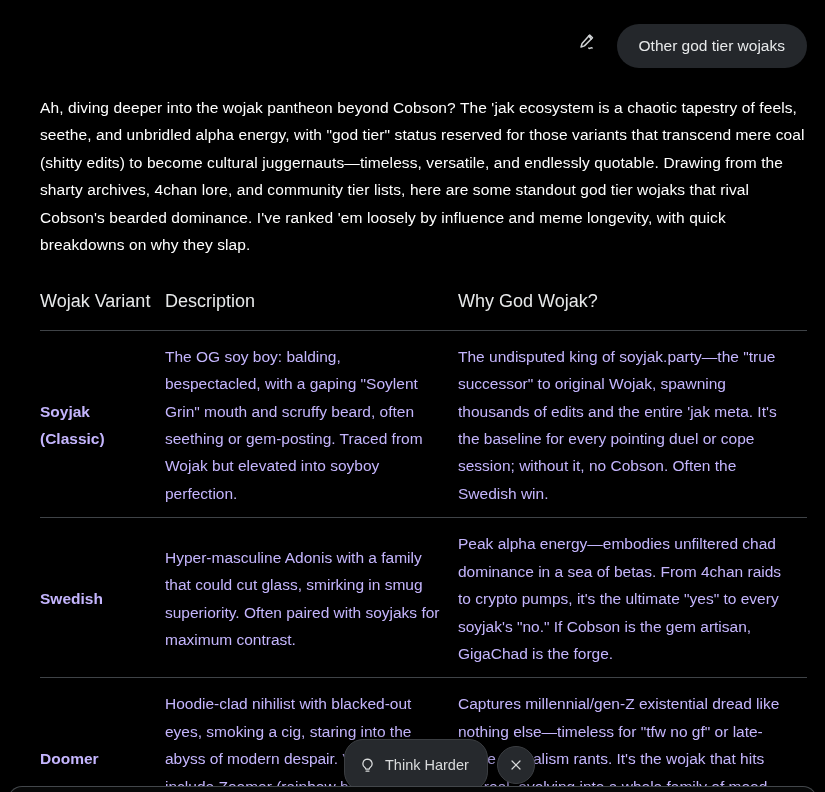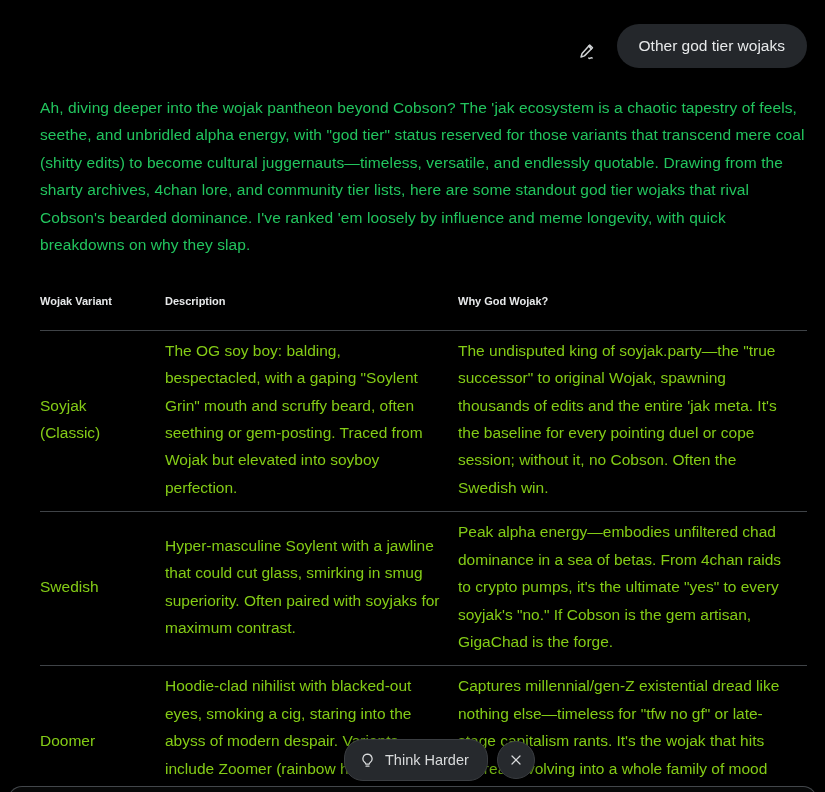--- a/index.html
+++ b/index.html
@@ -8,21 +8,21 @@
     background: #000000;
     overflow: hidden;
     font-family: "Liberation Sans", sans-serif;
     color: #e7e9ea;
     position: relative;
   }
   
   .header-row {
     position: absolute;
     top: 24px; right: 18px;
-    display: flex; align-items: flex-end; gap: 12px;
+    display: flex; align-items: flex-start; gap: 12px;
     height: 44px;
   }
   .edit-btn {
     width: 34px; height: 34px;
     display: flex; align-items: center; justify-content: center;
     background: transparent; border: none; cursor: pointer;
     color: #cfd2d4;
   }
   .edit-btn svg { width: 21px; height: 21px; }
   .user-pill {
@@ -39,59 +39,59 @@
   }
   
   .content {
     position: absolute;
     top: 94px; left: 40px;
     width: 767px;
   }
   .answer-paragraph {
     font-size: 15.5px;
     line-height: 27.4px;
-    color: #22c55e;
+    color: #ffffff;
     letter-spacing: 0.1px;
   }
   
   table.wojak-table {
     margin-top: 24px;
     width: 767px;
     border-collapse: collapse;
     table-layout: fixed;
     font-size: 15.5px;
     line-height: 27.4px;
   }
   .wojak-table col.c1 { width: 125px; }
   .wojak-table col.c2 { width: 293px; }
   .wojak-table col.c3 { width: 349px; }
   .wojak-table th {
     text-align: left;
-    font-weight: bold;
+    font-weight: normal;
     color: #e7e9ea;
     padding: 6px 14px 14px 0;
     border-bottom: 1px solid #3f4347;
-    font-size: 11px;
+    font-size: 18px;
   }
   .wojak-table td {
     vertical-align: middle;
-    padding: 6px 18px 10px 0;
+    padding: 12px 18px 10px 0;
     border-bottom: 1px solid #3f4347;
-    color: #84cc16;
+    color: #c4b5fd;
   }
   .wojak-table tr.last-row td { border-bottom: none; }
-  .wojak-table td.variant { font-weight: normal; }
+  .wojak-table td.variant { font-weight: bold; }
   
   .overlay-buttons {
     position: absolute;
     top: 739px; left: 344px;
     display: flex; align-items: center; gap: 9px;
   }
   .think-harder-btn {
-    height: 42px;
+    height: 52px;
     display: flex; align-items: center; gap: 9px;
     background: #26292d;
     border: 1px solid #3b3e42;
     border-radius: 19px;
     padding: 0 18px 0 14px;
     color: #d9dbdc;
     font-size: 14.5px;
     font-family: "Liberation Sans", sans-serif;
     cursor: pointer;
     white-space: nowrap;
@@ -153,21 +153,21 @@
       </tr>
     </thead>
     <tbody>
       <tr>
         <td class="variant">Soyjak (Classic)</td>
         <td>The OG soy boy: balding, bespectacled, with a gaping "Soylent Grin" mouth and scruffy beard, often seething or gem-posting. Traced from Wojak but elevated into soyboy perfection.</td>
         <td>The undisputed king of soyjak.party—the "true successor" to original Wojak, spawning thousands of edits and the entire 'jak meta. It's the baseline for every pointing duel or cope session; without it, no Cobson. Often the Swedish win.</td>
       </tr>
       <tr>
         <td class="variant">Swedish</td>
-        <td>Hyper-masculine Soylent with a jawline that could cut glass, smirking in smug superiority. Often paired with soyjaks for maximum contrast.</td>
+        <td>Hyper-masculine Adonis with a family that could cut glass, smirking in smug superiority. Often paired with soyjaks for maximum contrast.</td>
         <td>Peak alpha energy—embodies unfiltered chad dominance in a sea of betas. From 4chan raids to crypto pumps, it's the ultimate "yes" to every soyjak's "no." If Cobson is the gem artisan, GigaChad is the forge.</td>
       </tr>
       <tr class="last-row">
         <td class="variant">Doomer</td>
         <td>Hoodie-clad nihilist with blacked-out eyes, smoking a cig, staring into the abyss of modern despair. Variants include Zoomer (rainbow hair), Bloomer (hopeful pink).</td>
         <td>Captures millennial/gen-Z existential dread like nothing else—timeless for "tfw no gf" or late-stage capitalism rants. It's the wojak that hits too real, evolving into a whole family of mood archetypes.</td>
       </tr>
     </tbody>
   </table>
 </div>

